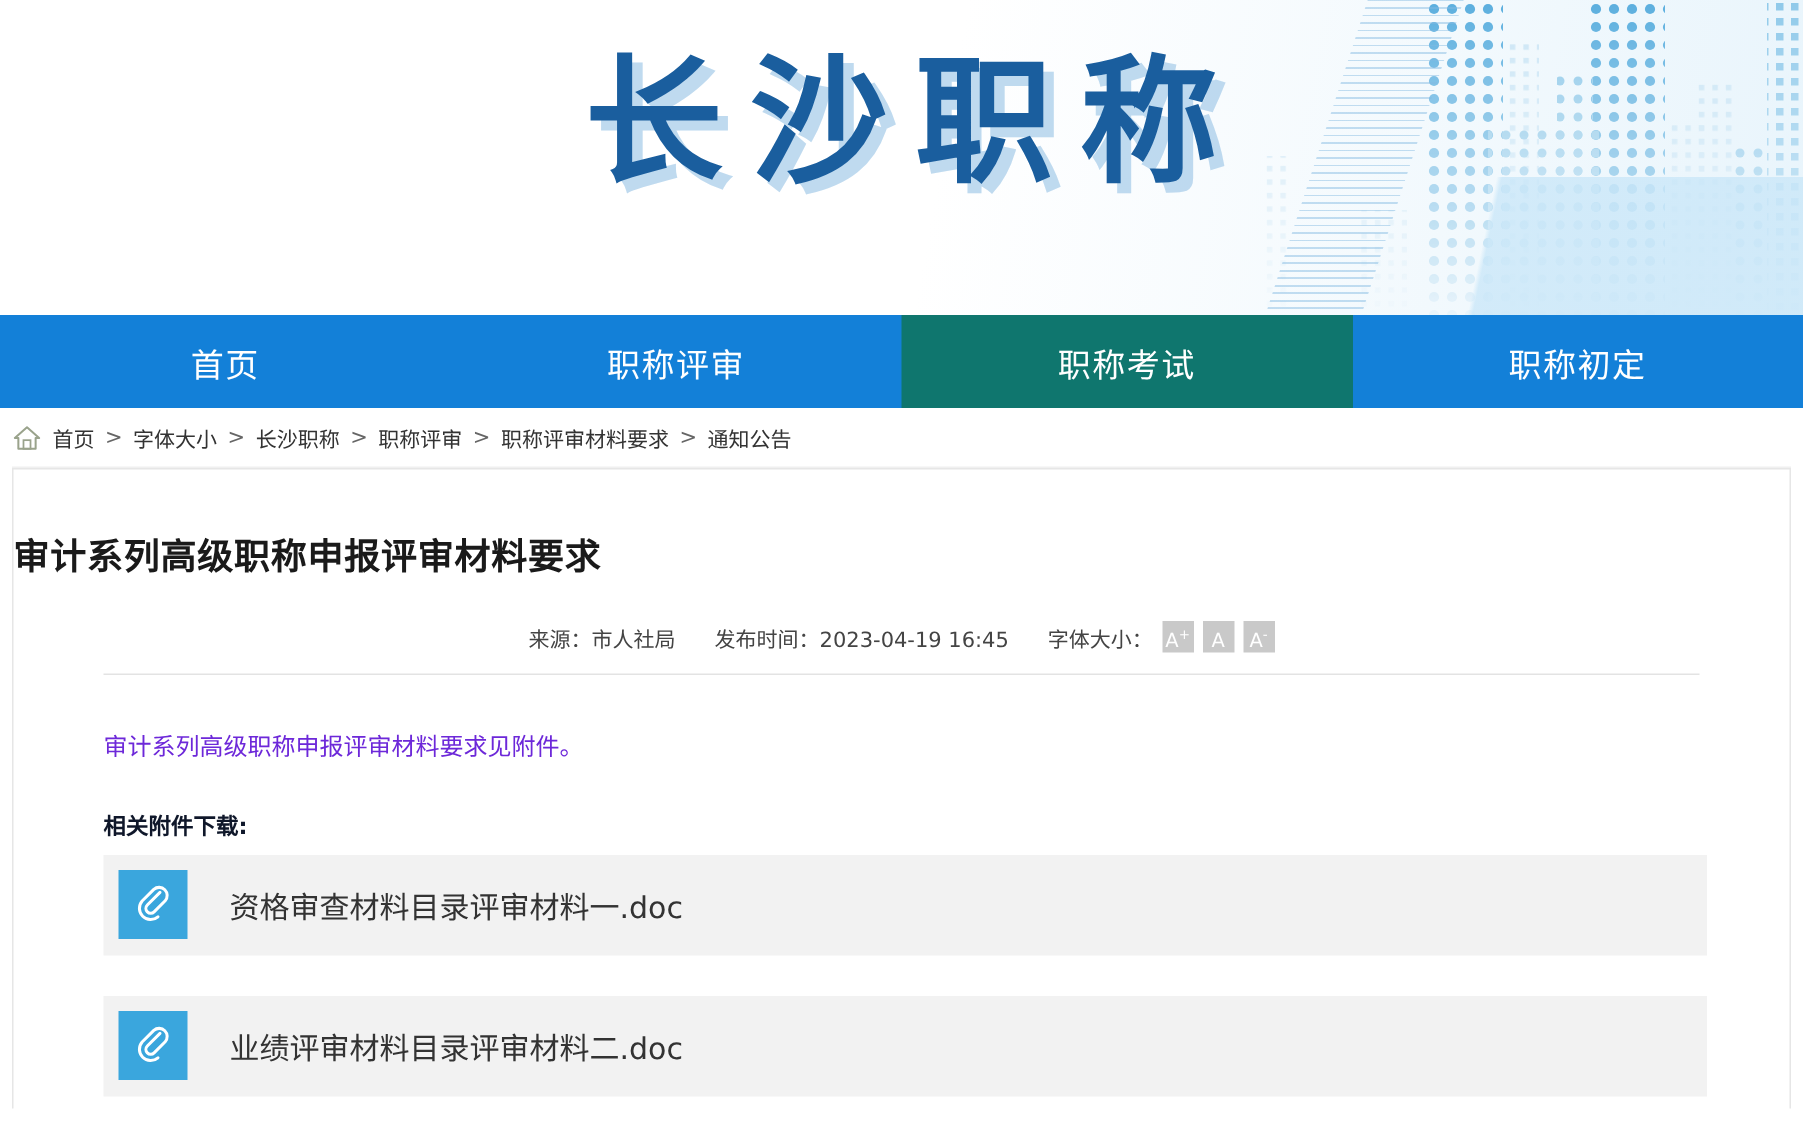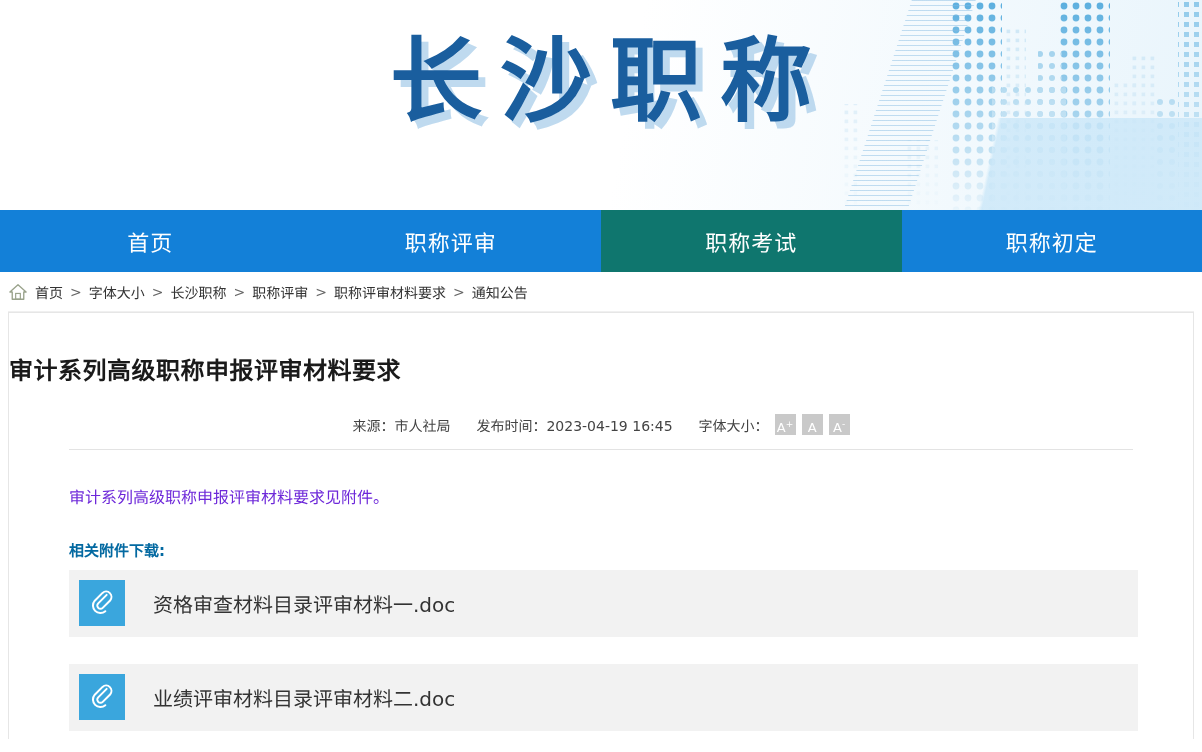--- a/index.html
+++ b/index.html
@@ -160,21 +160,21 @@
   .body-text {
     padding: 34px 60px 0 60px;
     font-size: 16px;
     color: #6d28d9;
     line-height: 1.8;
   }
   .attach-label {
     padding: 26px 60px 0 60px;
     font-size: 15px;
     font-weight: 700;
-    color: #0369a1;
+    color: #0f172a;
   }
   .attach-list { padding: 10px 55px 0 60px; }
   .attach-row {
     display: flex;
     align-items: center;
     height: 67px;
     background: #f2f2f2;
     margin-bottom: 27px;
     padding-left: 10px;
   }

